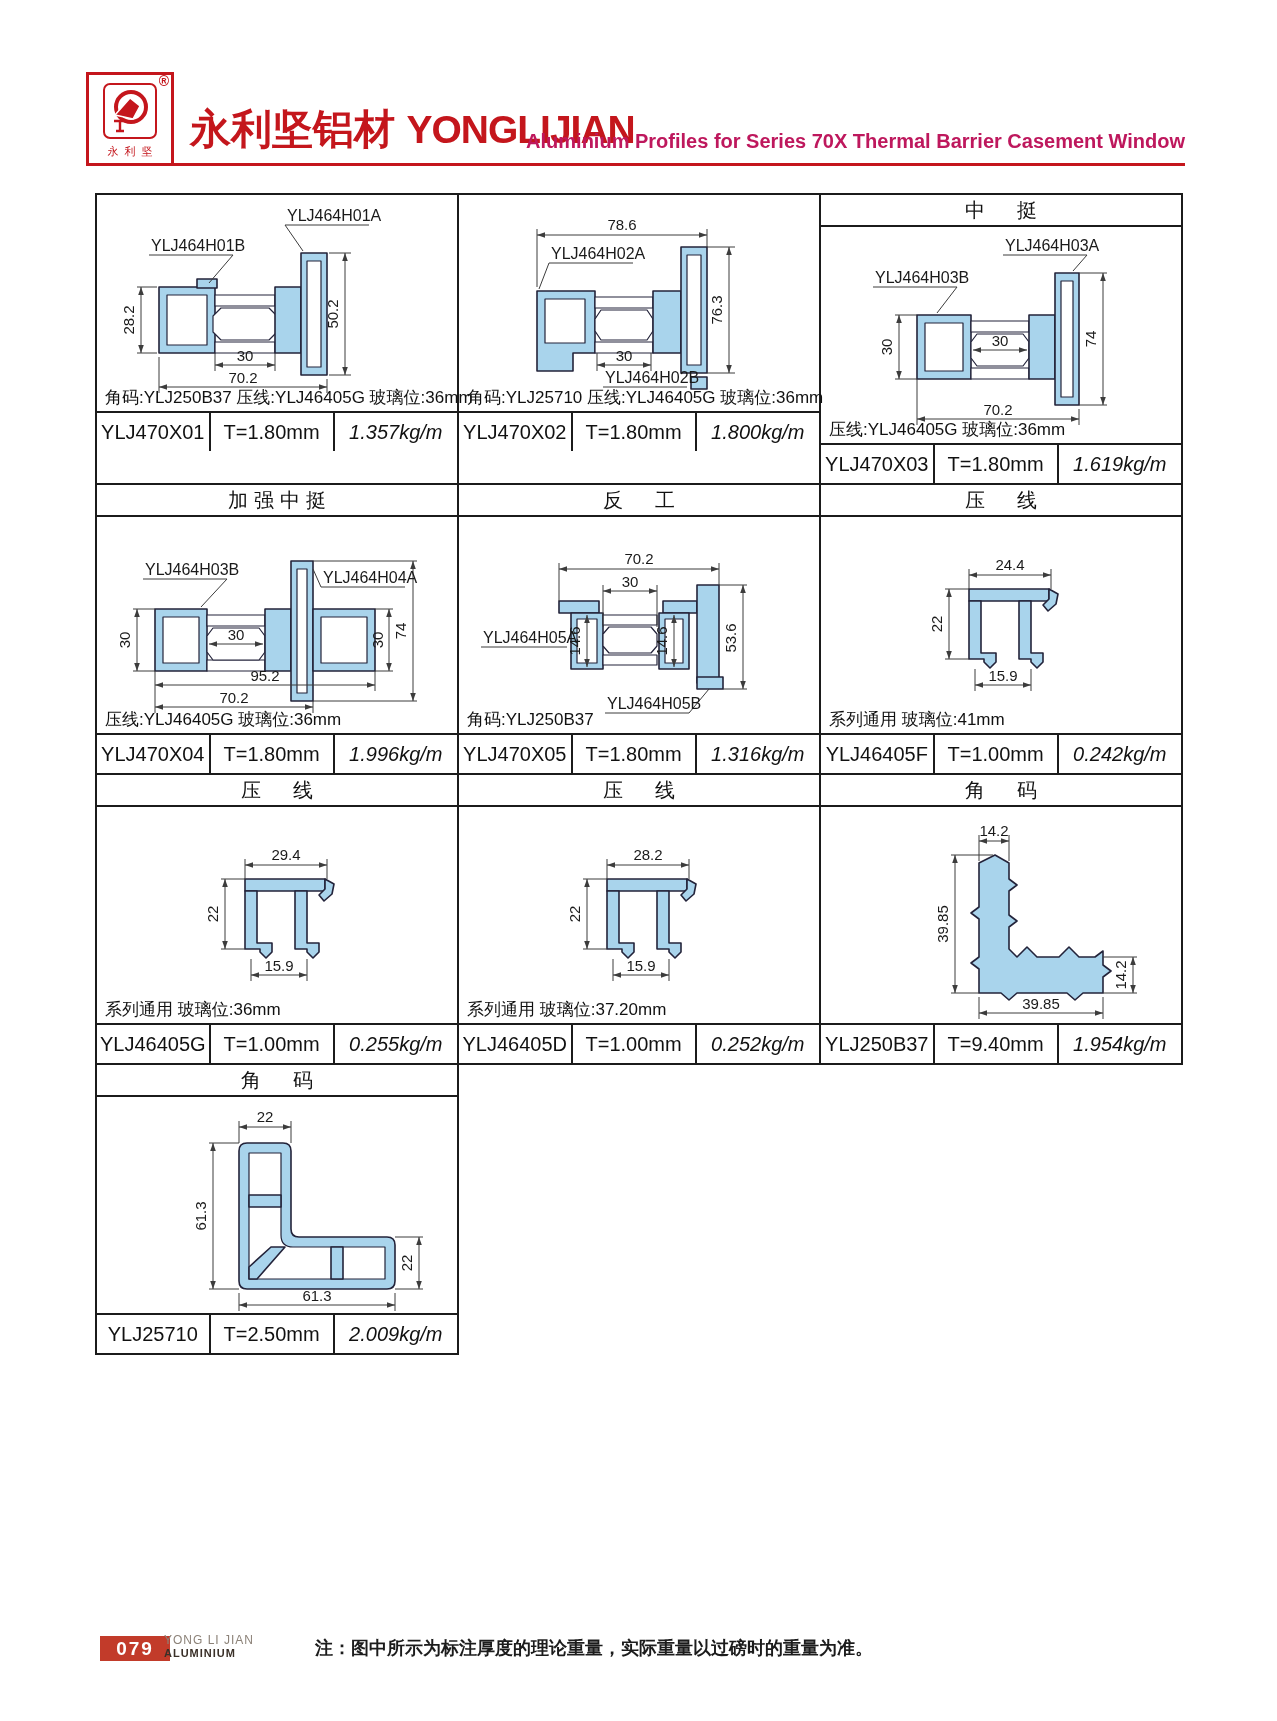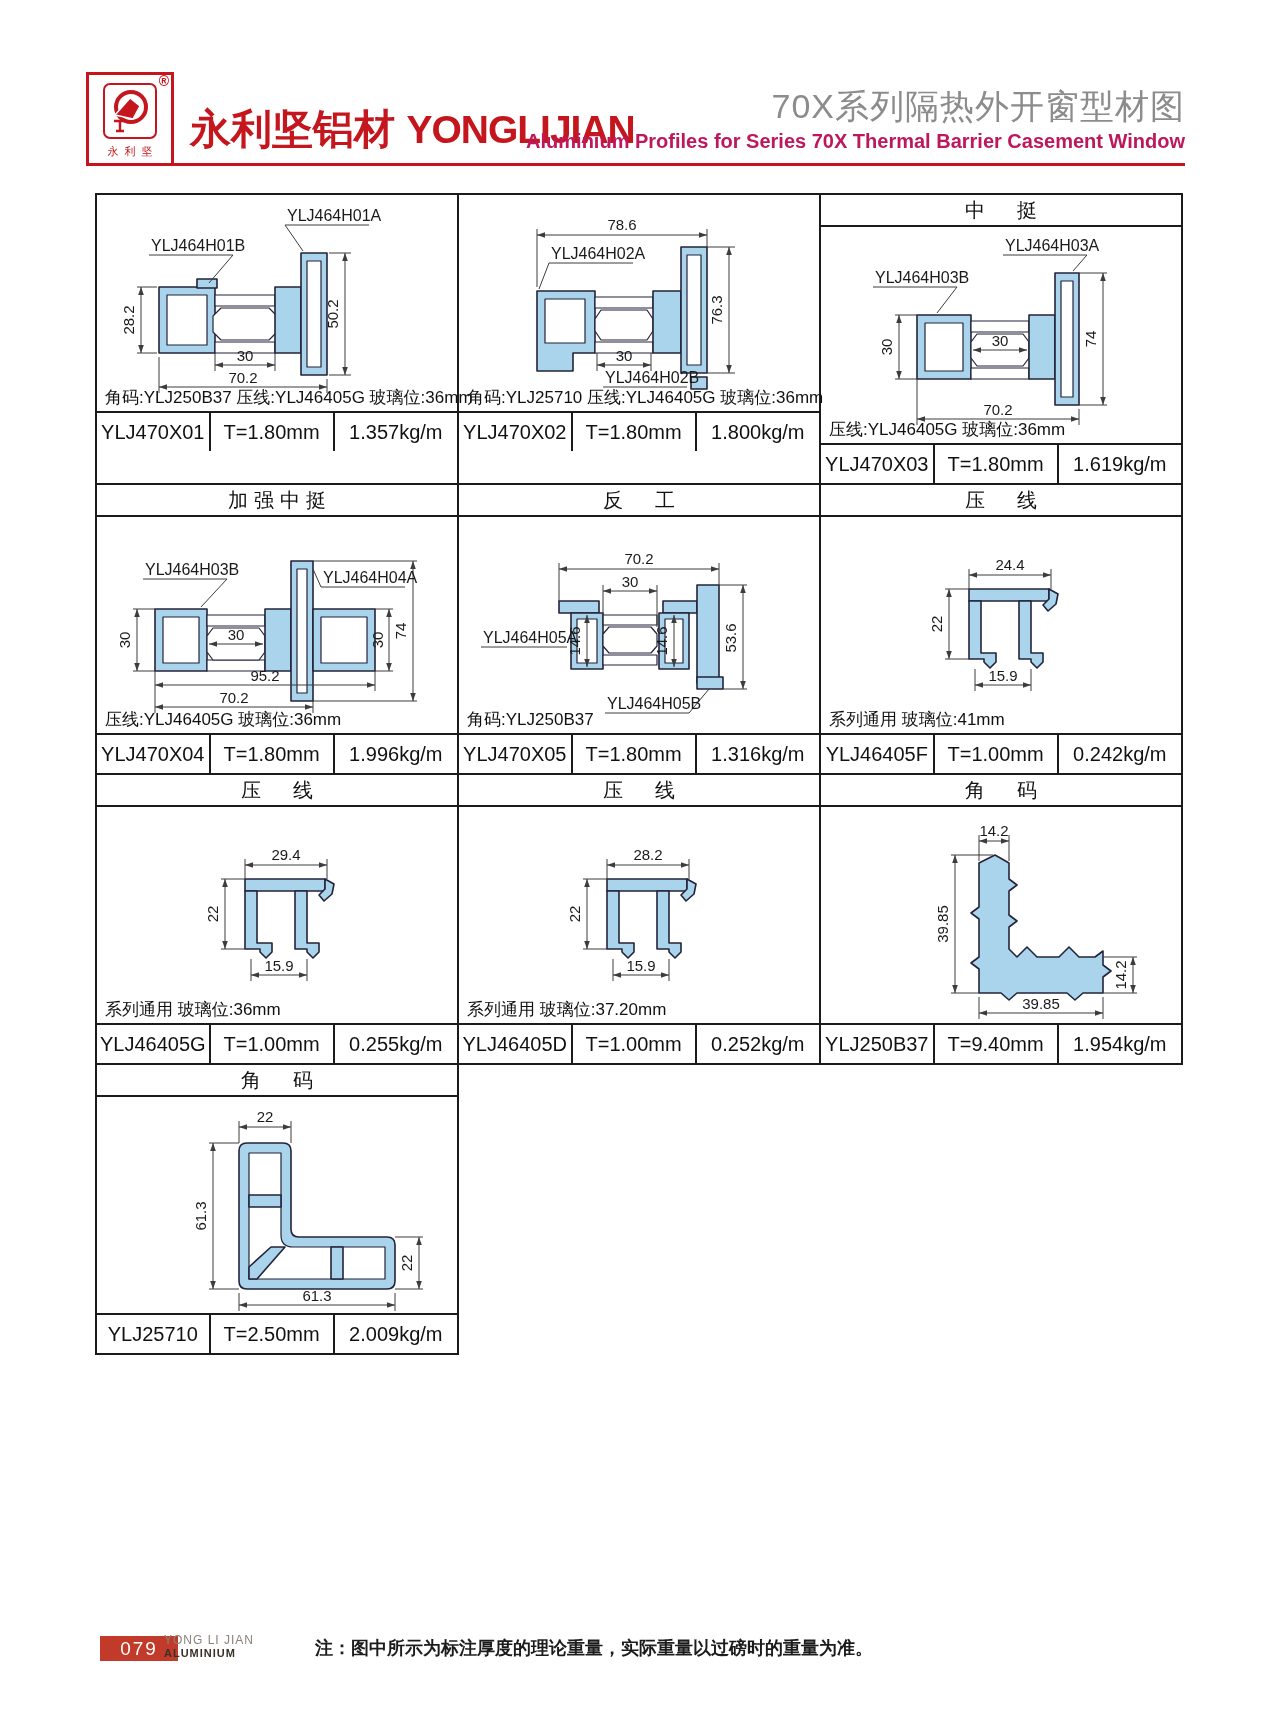--- a/index.html
+++ b/index.html
@@ -24,31 +24,31 @@
   .cell:first-child{margin-left:0;}
   .ct{height:30px;border-bottom:2px solid #1b1b1b;display:flex;align-items:center;justify-content:center;
       font-size:20px;color:#111;letter-spacing:6px;padding-left:6px;}
   .cb{height:216px;position:relative;}
   .cb svg{position:absolute;left:0;top:0;width:360px;height:216px;}
   .note{position:absolute;left:8px;bottom:2px;font-size:17px;color:#111;white-space:nowrap;}
   .cd{height:38px;border-top:2px solid #1b1b1b;display:flex;font-size:20px;color:#111;text-align:right;}
   .cd .d{display:flex;align-items:center;justify-content:center;box-sizing:border-box;}
   .cd .m{width:31%;}
   .cd .t{width:35%;border-left:2px solid #1b1b1b;border-right:2px solid #1b1b1b;}
-  .cd .w{flex:1;}
+  .cd .w{flex:1;font-style:italic;}
   
   .al{fill:#a9d4ec;stroke:#23233a;stroke-width:1.6;stroke-linejoin:round;}
   .ch{fill:#fff;stroke:#23233a;stroke-width:1.2;stroke-linejoin:round;}
   .dl{stroke:#3c3c3c;stroke-width:1;}
   .ar{fill:#3c3c3c;}
   .dt{font-size:15px;fill:#1a1a1a;}
   .lt{font-size:16px;fill:#1a1a1a;}
   
-  .pagebox{position:absolute;left:100px;top:1636px;width:78px;height:25px;background:#c23b2a;color:#fff;
-           font-weight:400;font-size:19px;display:flex;align-items:center;justify-content:center;letter-spacing:2px;}
+  .pagebox{position:absolute;left:100px;top:1636px;width:70px;height:25px;background:#c23b2a;color:#fff;
+           font-weight:700;font-size:19px;display:flex;align-items:center;justify-content:center;letter-spacing:2px;}
   .pbrand{position:absolute;left:164px;top:1634px;line-height:1.1;}
   .pbrand .a{font-size:12px;color:#8c8278;letter-spacing:1px;}
   .pbrand .b{font-size:11px;color:#3a3028;font-weight:700;letter-spacing:1px;}
   .fnote{position:absolute;left:315px;top:1636px;font-size:18px;font-weight:600;color:#1c1c1c;white-space:nowrap;}
 </style>
 </head>
 <body>
 
 <div class="page">
 
@@ -61,21 +61,20 @@
           <polygon points="10,30 25,13 35,21 28,34" fill="#c4161c" stroke="#fff" stroke-width="1.5"></polygon>
           <path d="M9,36 h12 M15,36 v10 M11,46 h8" stroke="#c4161c" stroke-width="2.4" fill="none"></path>
         </svg>
       </div>
       <div class="chars">永利坚</div>
     </div>
     <div class="brand">
       <span>永利坚铝材</span>
       <span class="en">YONGLIJIAN</span>
     </div>
-    <div class="title-cn">70X系列隔热外开窗型材图</div>
     <div class="title-en">Aluminium Profiles for Series 70X Thermal Barrier Casement Window</div>
     <div class="hrule"></div>
   </div>
 
   <div class="grid">
 
     <div class="grow">
 
       <div class="cell">
         <div class="cb">

